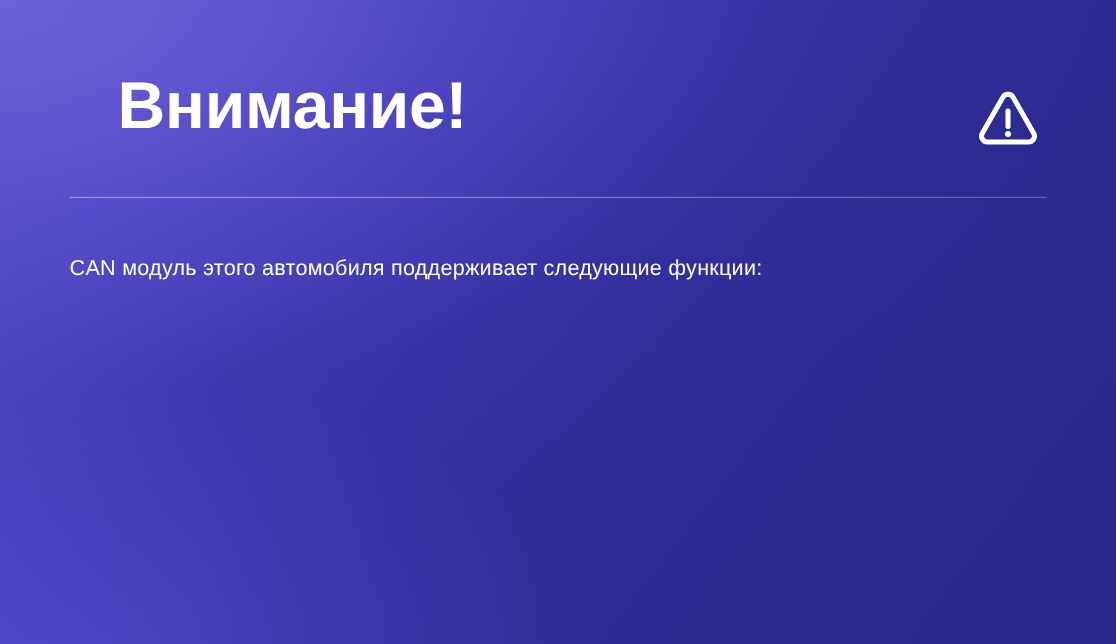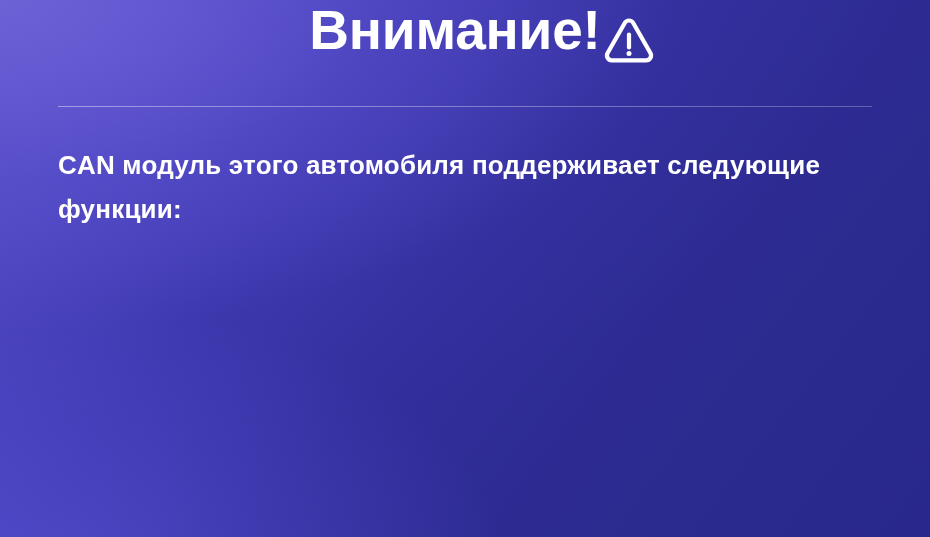--- a/index.html
+++ b/index.html
@@ -54,21 +54,22 @@
   .content {
     position: relative;
     z-index: 2;
     padding: 0 58px;
   }
 
   
   .header-row {
     display: flex;
     align-items: flex-start;
-    justify-content: center;
+    justify-content: space-between;
+    padding-top: 58px;
     margin-left: 40px;
   }
 
   .page-title {
     margin: 0;
     color: #FFFFFF;
     font-size: 55px;
     line-height: 60px;
     font-weight: 700;
     letter-spacing: -0.2px;
@@ -96,23 +97,23 @@
   }
 
   
   .body-block {
     margin-top: 36px;
   }
 
   .body-paragraph {
     margin: 0;
     color: #FFFFFF;
-    font-size: 26px;
+    font-size: 18px;
     line-height: 44px;
-    font-weight: 700;
+    font-weight: 400;
     letter-spacing: 0.2px;
     max-width: 820px;
   }
 
   .body-paragraph + .body-paragraph {
     margin-top: 0;
   }
 </style>
 </head>
 <body>

